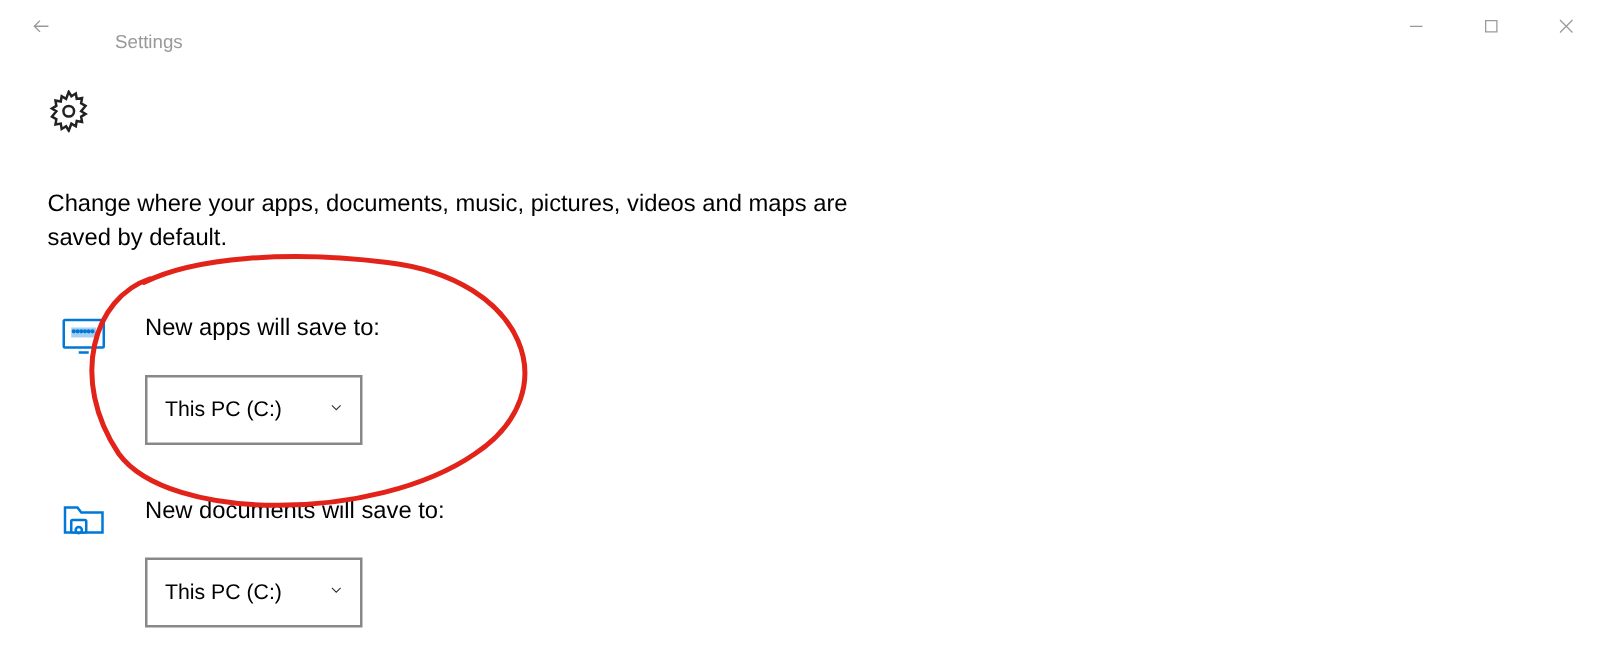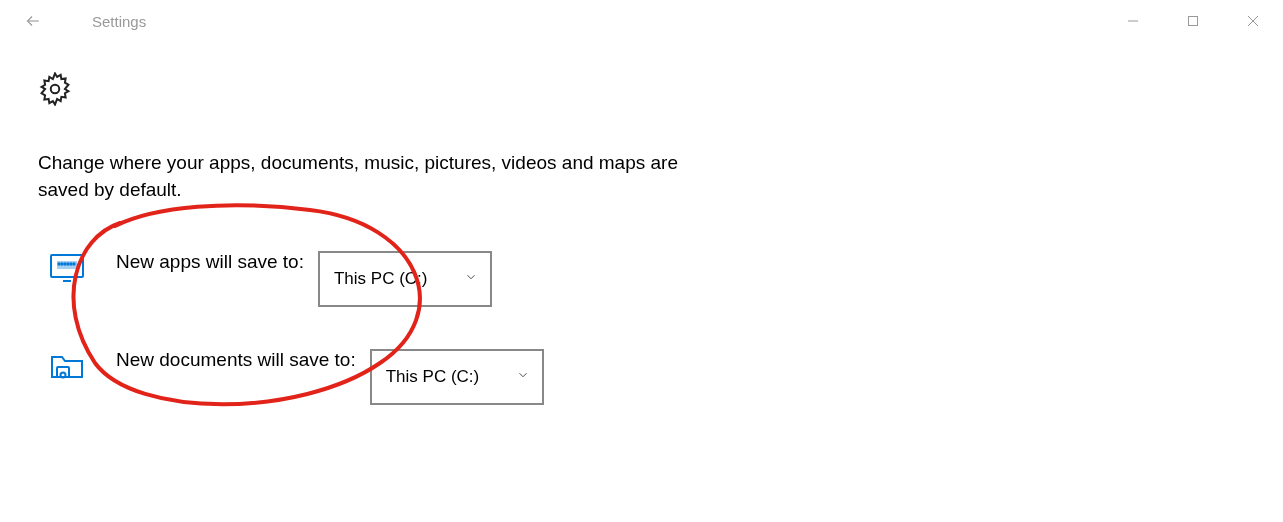--- a/index.html
+++ b/index.html
@@ -10,21 +10,21 @@
     body {
       font-family: "Segoe UI", -apple-system, sans-serif;
       background: #ffffff;
       width: 1283px;
       height: 522px;
       overflow: hidden;
       position: relative;
     }
     .titlebar {
       display: flex;
-      align-items: center;
+      align-items: flex-end;
       height: 42px;
       padding: 0 0 0 12px;
     }
     .back-btn {
       width: 40px;
       height: 42px;
       display: flex;
       align-items: center;
       justify-content: center;
       color: #999;
@@ -81,22 +81,22 @@
       padding-left: 10px;
     }
     .setting-icon {
       width: 38px;
       display: flex;
       justify-content: center;
       padding-top: 2px;
     }
     .setting-content {
       display: flex;
-      flex-direction: row;
-      gap: 14px;
+      flex-direction: column;
+      gap: 26px;
     }
     .setting-label {
       font-size: 19px;
       color: #000;
       font-weight: 400;
     }
     .dropdown {
       border: 2px solid #888;
       background: #fff;
       height: 56px;

